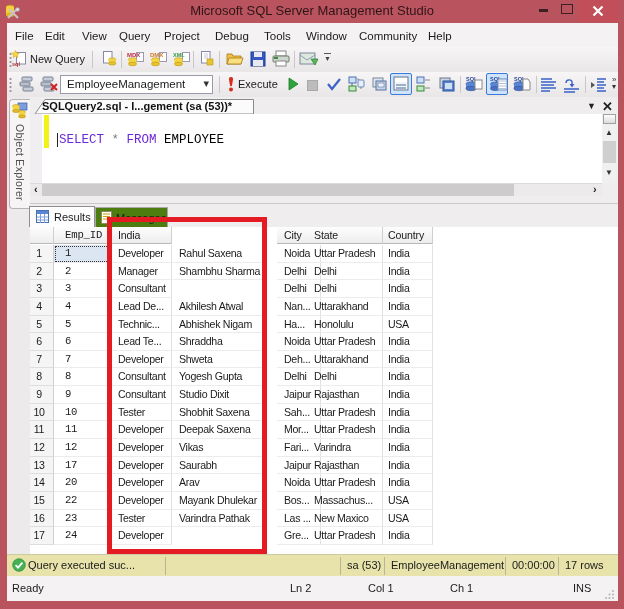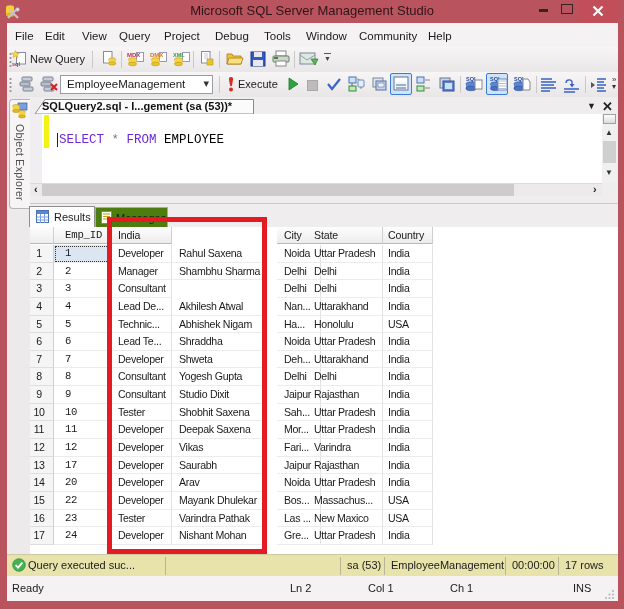--- a/index.html
+++ b/index.html
@@ -514,21 +514,20 @@
         <div class="gc c2" style="padding-left:8px">Tester</div>
         <div class="gc c3" style="padding-left:7px">Varindra Pathak</div>
         <div class="gc c4" style="padding-left:7px">Las ...</div>
         <div class="gc c5" style="padding-left:6px">New Maxico</div>
         <div class="gc c6" style="padding-left:5px">USA</div>
       </div>
 <div class="grow">
         <div class="gc c0">17</div>
         <div class="gc c1" style="padding-left:11px">24</div>
         <div class="gc c2" style="padding-left:8px">Developer</div>
-        <div class="gc c3" style="padding-left:7px">Nishant Mohan</div>
         <div class="gc c4" style="padding-left:7px">Gre...</div>
         <div class="gc c5" style="padding-left:6px">Uttar Pradesh</div>
         <div class="gc c6" style="padding-left:5px">India</div>
       </div>
 </div>
 </div>
 <div id="khaki">
   <svg width="14" height="14" style="position:absolute;left:5px;top:3px" viewBox="0 0 14 14">
     <circle cx="7" cy="7" r="6.3" fill="#45b154" stroke="#2e8a3c" stroke-width="0.7"></circle>
     <circle cx="7" cy="7" r="6.3" fill="none" stroke="#ffffff" stroke-width="0"></circle>

